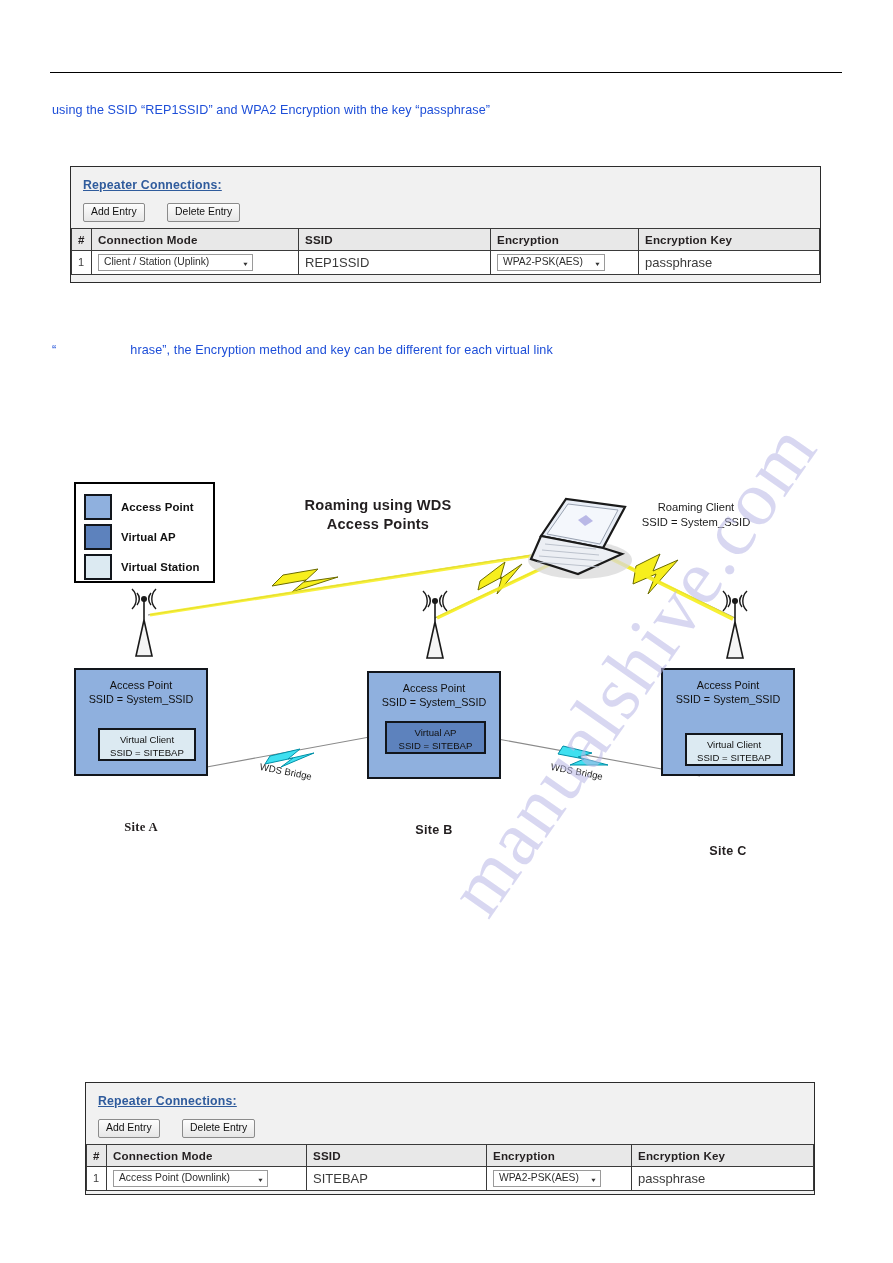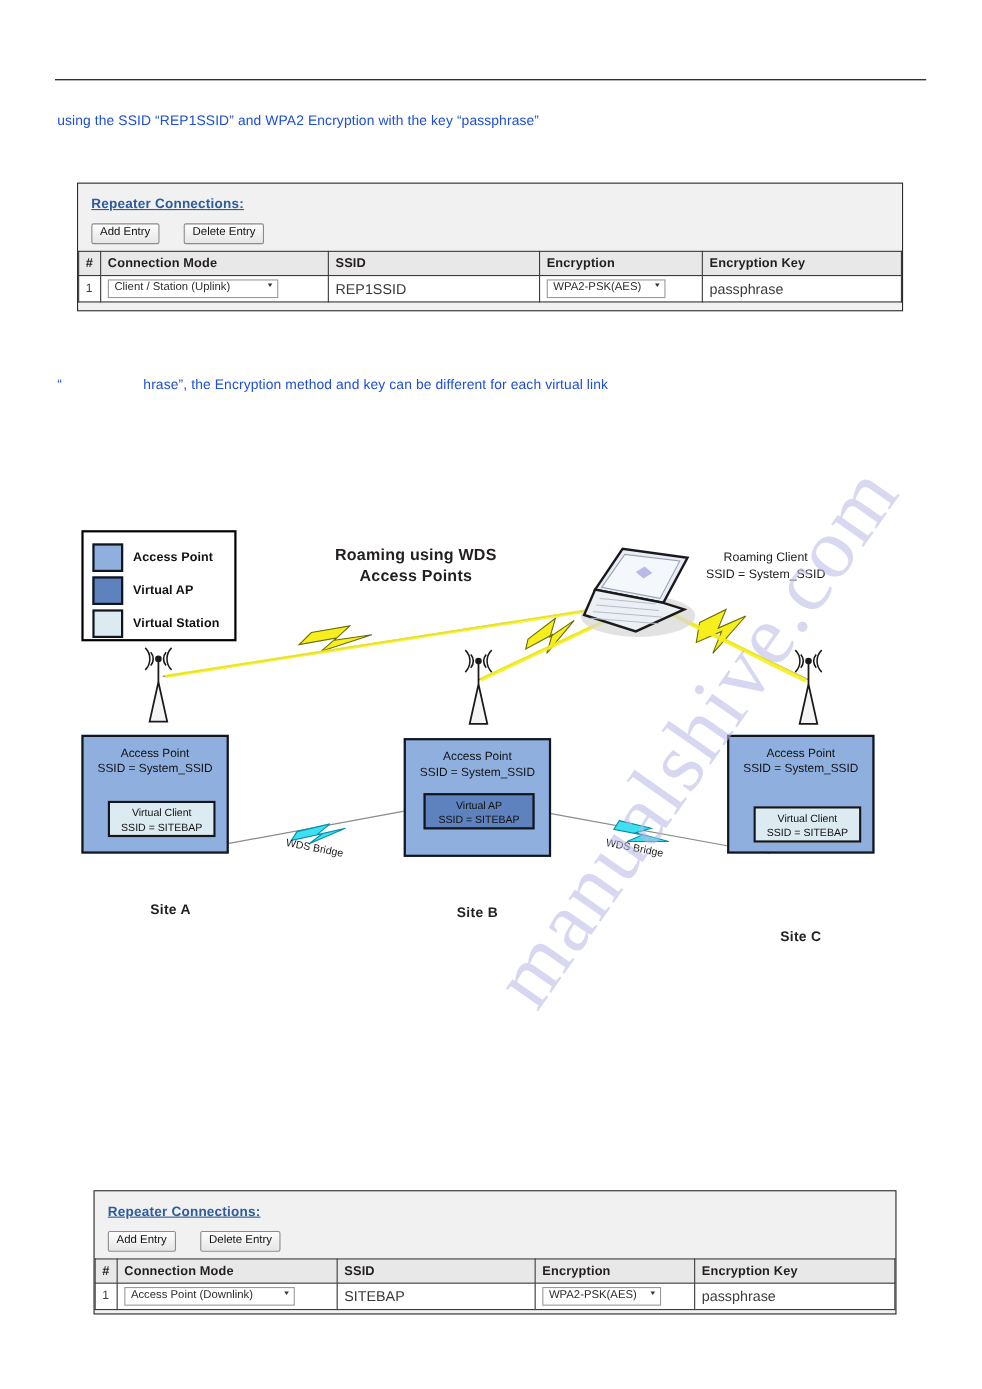--- a/index.html
+++ b/index.html
@@ -102,21 +102,21 @@
     width: 20px;
     text-align: center;
     padding-left: 0;
     padding-right: 0;
     background: #ebebeb;
   }
   td.col-num { background: #eaeaea; color: #333; }
 
   .sel {
     display: inline-flex;
-    align-items: flex-start;
+    align-items: flex-end;
     justify-content: space-between;
     border: 1px solid #9a9a9a;
     background: #fff;
     font-size: 10.3px;
     color: #2d2d2d;
     padding: 1px 3px 1px 5px;
     line-height: 1.25;
     box-sizing: border-box;
     height: 17px;
   }
@@ -407,21 +407,21 @@
   <div class="site-box" style="left:74px; top:300px; width:134px; height:108px;">
     <div class="site-head">
       <div>Access Point</div>
       <div>SSID  = System_SSID</div>
     </div>
     <div class="inner-box vclient" style="left:22px; top:58px; width:98px; height:33px;">
       <div>Virtual Client</div>
       <div>SSID = SITEBAP</div>
     </div>
   </div>
-  <div class="site-label" style="left:88px; top:452px; width:134px;">Site A</div>
+  <div class="site-label" style="left:74px; top:452px; width:134px;font-family:Liberation Serif, serif;">Site A</div>
 
   <div class="site-box" style="left:367px; top:303px; width:134px; height:108px;">
     <div class="site-head">
       <div>Access Point</div>
       <div>SSID  = System_SSID</div>
     </div>
     <div class="inner-box vap" style="left:16px; top:48px; width:101px; height:33px;">
       <div>Virtual AP</div>
       <div>SSID =  SITEBAP</div>
     </div>

